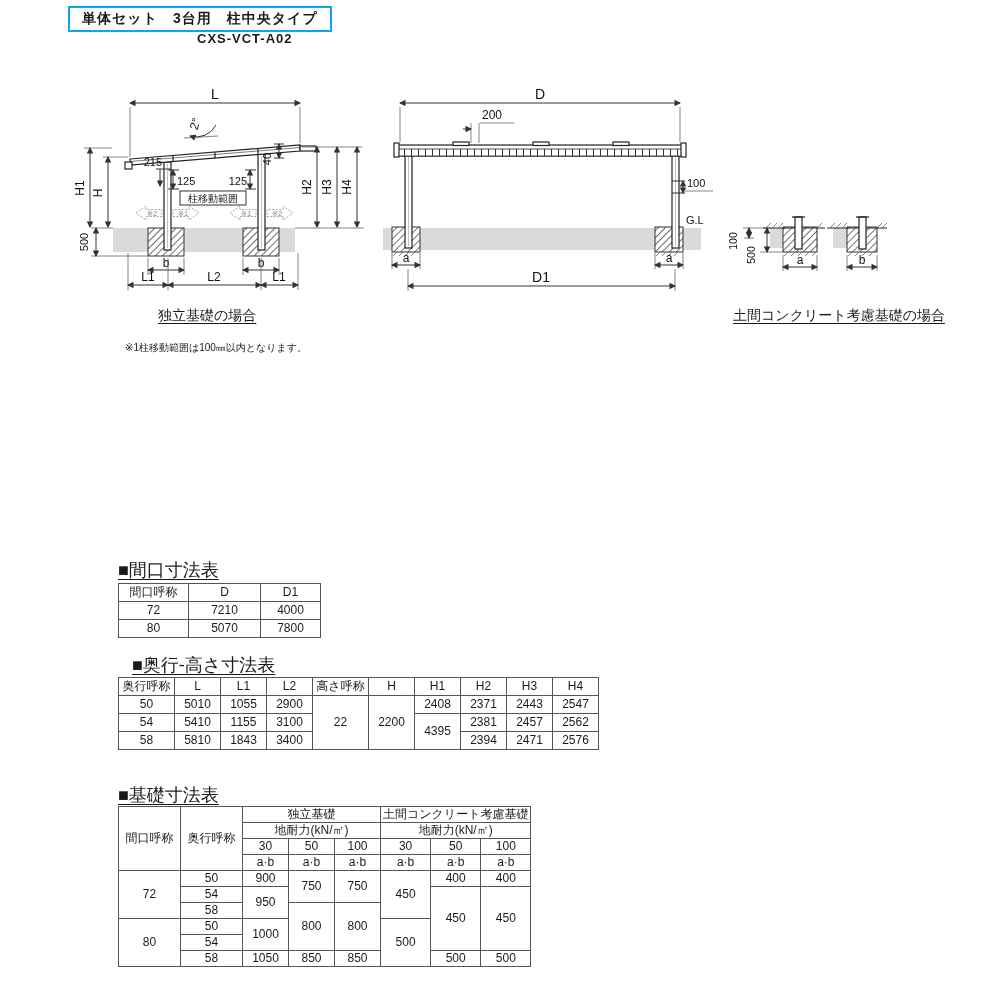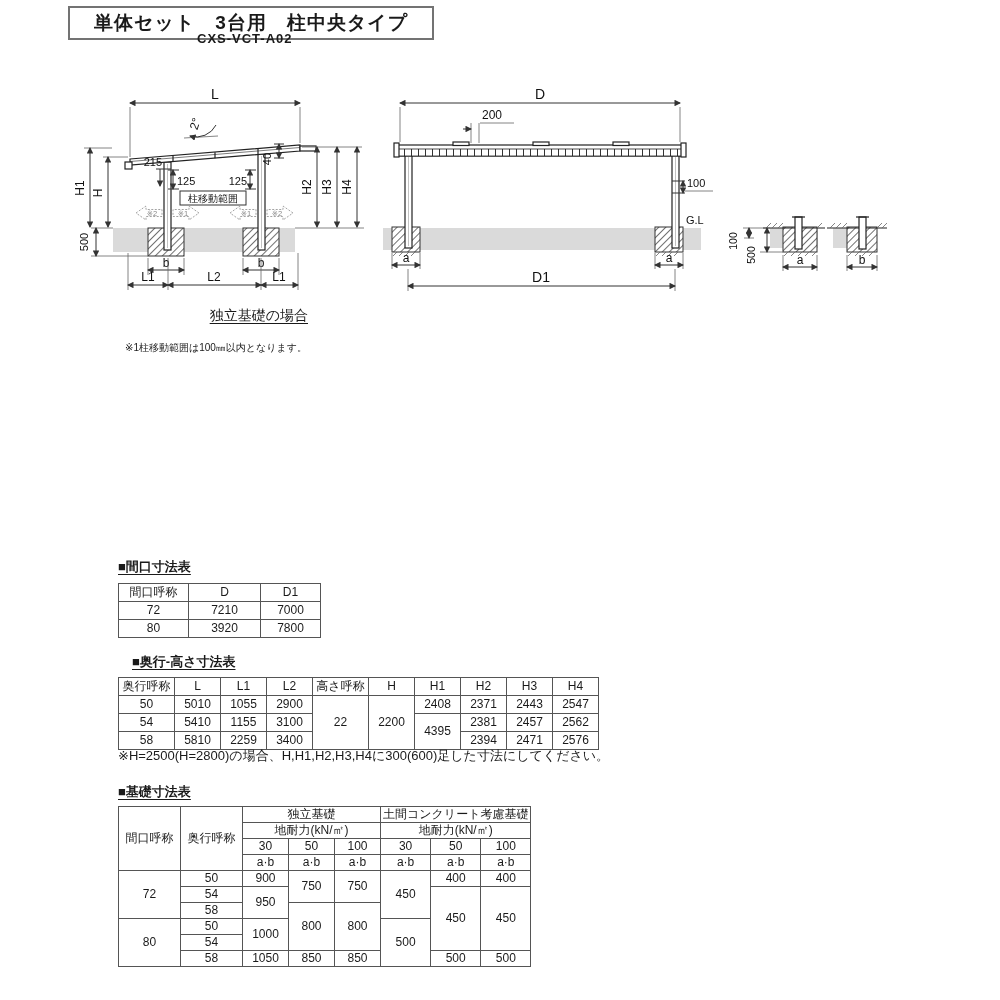--- a/index.html
+++ b/index.html
@@ -1,23 +1,23 @@
 <!DOCTYPE html>
 <html><head>
 <meta charset="utf-8">
 <style>
   html,body{margin:0;padding:0;background:#fff}
   .page{position:relative;width:1000px;height:1000px;background:#fff;overflow:hidden;
         font-family:"Liberation Sans","DejaVu Sans",sans-serif;color:#1a1a1a}
-  .title-box{position:absolute;left:68px;top:6px;border:2px solid #737373;padding:2px 24px;
-             font-size:19px;font-weight:bold;letter-spacing:1px;white-space:nowrap}
+  .title-box{position:absolute;left:68px;top:6px;border:2px solid #0ea5e9;padding:2px 12px;
+             font-size:14px;font-weight:bold;letter-spacing:1px;white-space:nowrap}
   .model-code{position:absolute;left:197px;top:31px;font-size:13px;font-weight:bold;letter-spacing:1px}
-  .caption{position:absolute;font-size:14px;text-align:right;text-decoration:underline;text-underline-offset:3px;white-space:nowrap}
+  .caption{position:absolute;font-size:14px;text-align:left;text-decoration:underline;text-underline-offset:3px;white-space:nowrap}
   .notes{position:absolute;left:125px;top:340px;font-size:10px;line-height:16.5px}
-  .section-title{position:absolute;font-size:13px;font-weight:bold;text-decoration:underline;text-underline-offset:3px}
+  .section-title{position:absolute;font-size:18px;font-weight:normal;text-decoration:underline;text-underline-offset:3px}
   table.tbl{position:absolute;border-collapse:collapse;background:#fff;font-size:12px;color:#1a1a1a;table-layout:fixed}
   .tbl td{border:1px solid #555;text-align:center;padding:0 2px;height:17px;line-height:17px;
           font-weight:normal;overflow:hidden;white-space:nowrap}
   .tbl.compact td{height:15px;line-height:15px}
   .tbl-note{position:absolute;font-size:13px}
   .footer-notes{position:absolute;left:118px;top:962px;font-size:12.5px;line-height:15.5px}
   svg{position:absolute;overflow:visible}
   svg text{font-family:"Liberation Sans","DejaVu Sans",sans-serif;fill:#111}
   .dl{stroke:#333;stroke-width:1;fill:none}
   .xl{stroke:#666;stroke-width:0.8;fill:none}
@@ -239,20 +239,21 @@
     <path d="M123,61 l4,-4 M130,61 l4,-4 M137,61 l4,-4 M144,61 l4,-4" class="xl"></path>
     <rect x="134" y="22" width="7" height="32" class="dr"></rect>
     <line x1="131" y1="22" x2="144" y2="22" class="dr2"></line>
     <line x1="122" y1="60" x2="122" y2="76" class="xl"></line>
     <line x1="152" y1="60" x2="152" y2="76" class="xl"></line>
     <line x1="122" y1="72" x2="152" y2="72" class="dl" marker-start="url(#ar)" marker-end="url(#ar)"></line>
     <text x="137" y="69" font-size="12" text-anchor="middle">b</text>
   </svg>
 
   <div class="caption" style="left:158px;top:307px;width:150px">独立基礎の場合</div>
+  <div class="caption" style="left:733px;top:307px;width:264px">土間コンクリート考慮基礎の場合</div>
 
   <div class="notes">
     <div>※1柱移動範囲は100㎜以内となります。</div>
   </div>
 
   <div class="section-title" style="left:118px;top:558px">■間口寸法表</div>
   <table class="tbl" style="left:118px;top:583px">
     <colgroup>
         <col style="width:70px">
         <col style="width:72px">
@@ -260,25 +261,25 @@
       </colgroup>
     <tbody>
         <tr>
       <td>間口呼称</td>
       <td>D</td>
       <td>D1</td>
     </tr>
     <tr>
       <td>72</td>
       <td>7210</td>
-      <td>7000</td>
+      <td>4000</td>
     </tr>
     <tr>
       <td>80</td>
-      <td>3920</td>
+      <td>5070</td>
       <td>7800</td>
     </tr>
   </tbody>
     </table>
 
   <div class="section-title" style="left:132px;top:653px">■奥行-高さ寸法表</div>
   <table class="tbl" style="left:118px;top:677px">
     <colgroup>
       <col style="width:56px">
         <col style="width:46px">
@@ -322,29 +323,28 @@
       <td>1155</td>
       <td>3100</td>
       <td rowspan="2">4395</td>
       <td>2381</td>
       <td>2457</td>
       <td>2562</td>
     </tr>
     <tr>
       <td>58</td>
       <td>5810</td>
-      <td>2259</td>
+      <td>1843</td>
       <td>3400</td>
       <td>2394</td>
       <td>2471</td>
       <td>2576</td>
     </tr>
   </tbody>
     </table>
-  <div class="tbl-note" style="left:118px;top:747px">※H=2500(H=2800)の場合、H,H1,H2,H3,H4に300(600)足した寸法にしてください。</div>
 
   <div class="section-title" style="left:118px;top:783px">■基礎寸法表</div>
   <table class="tbl compact" style="left:118px;top:806px">
     <colgroup>
       <col style="width:62px">
         <col style="width:62px">
       <col style="width:46px">
         <col style="width:46px">
         <col style="width:46px">
       <col style="width:46px">

